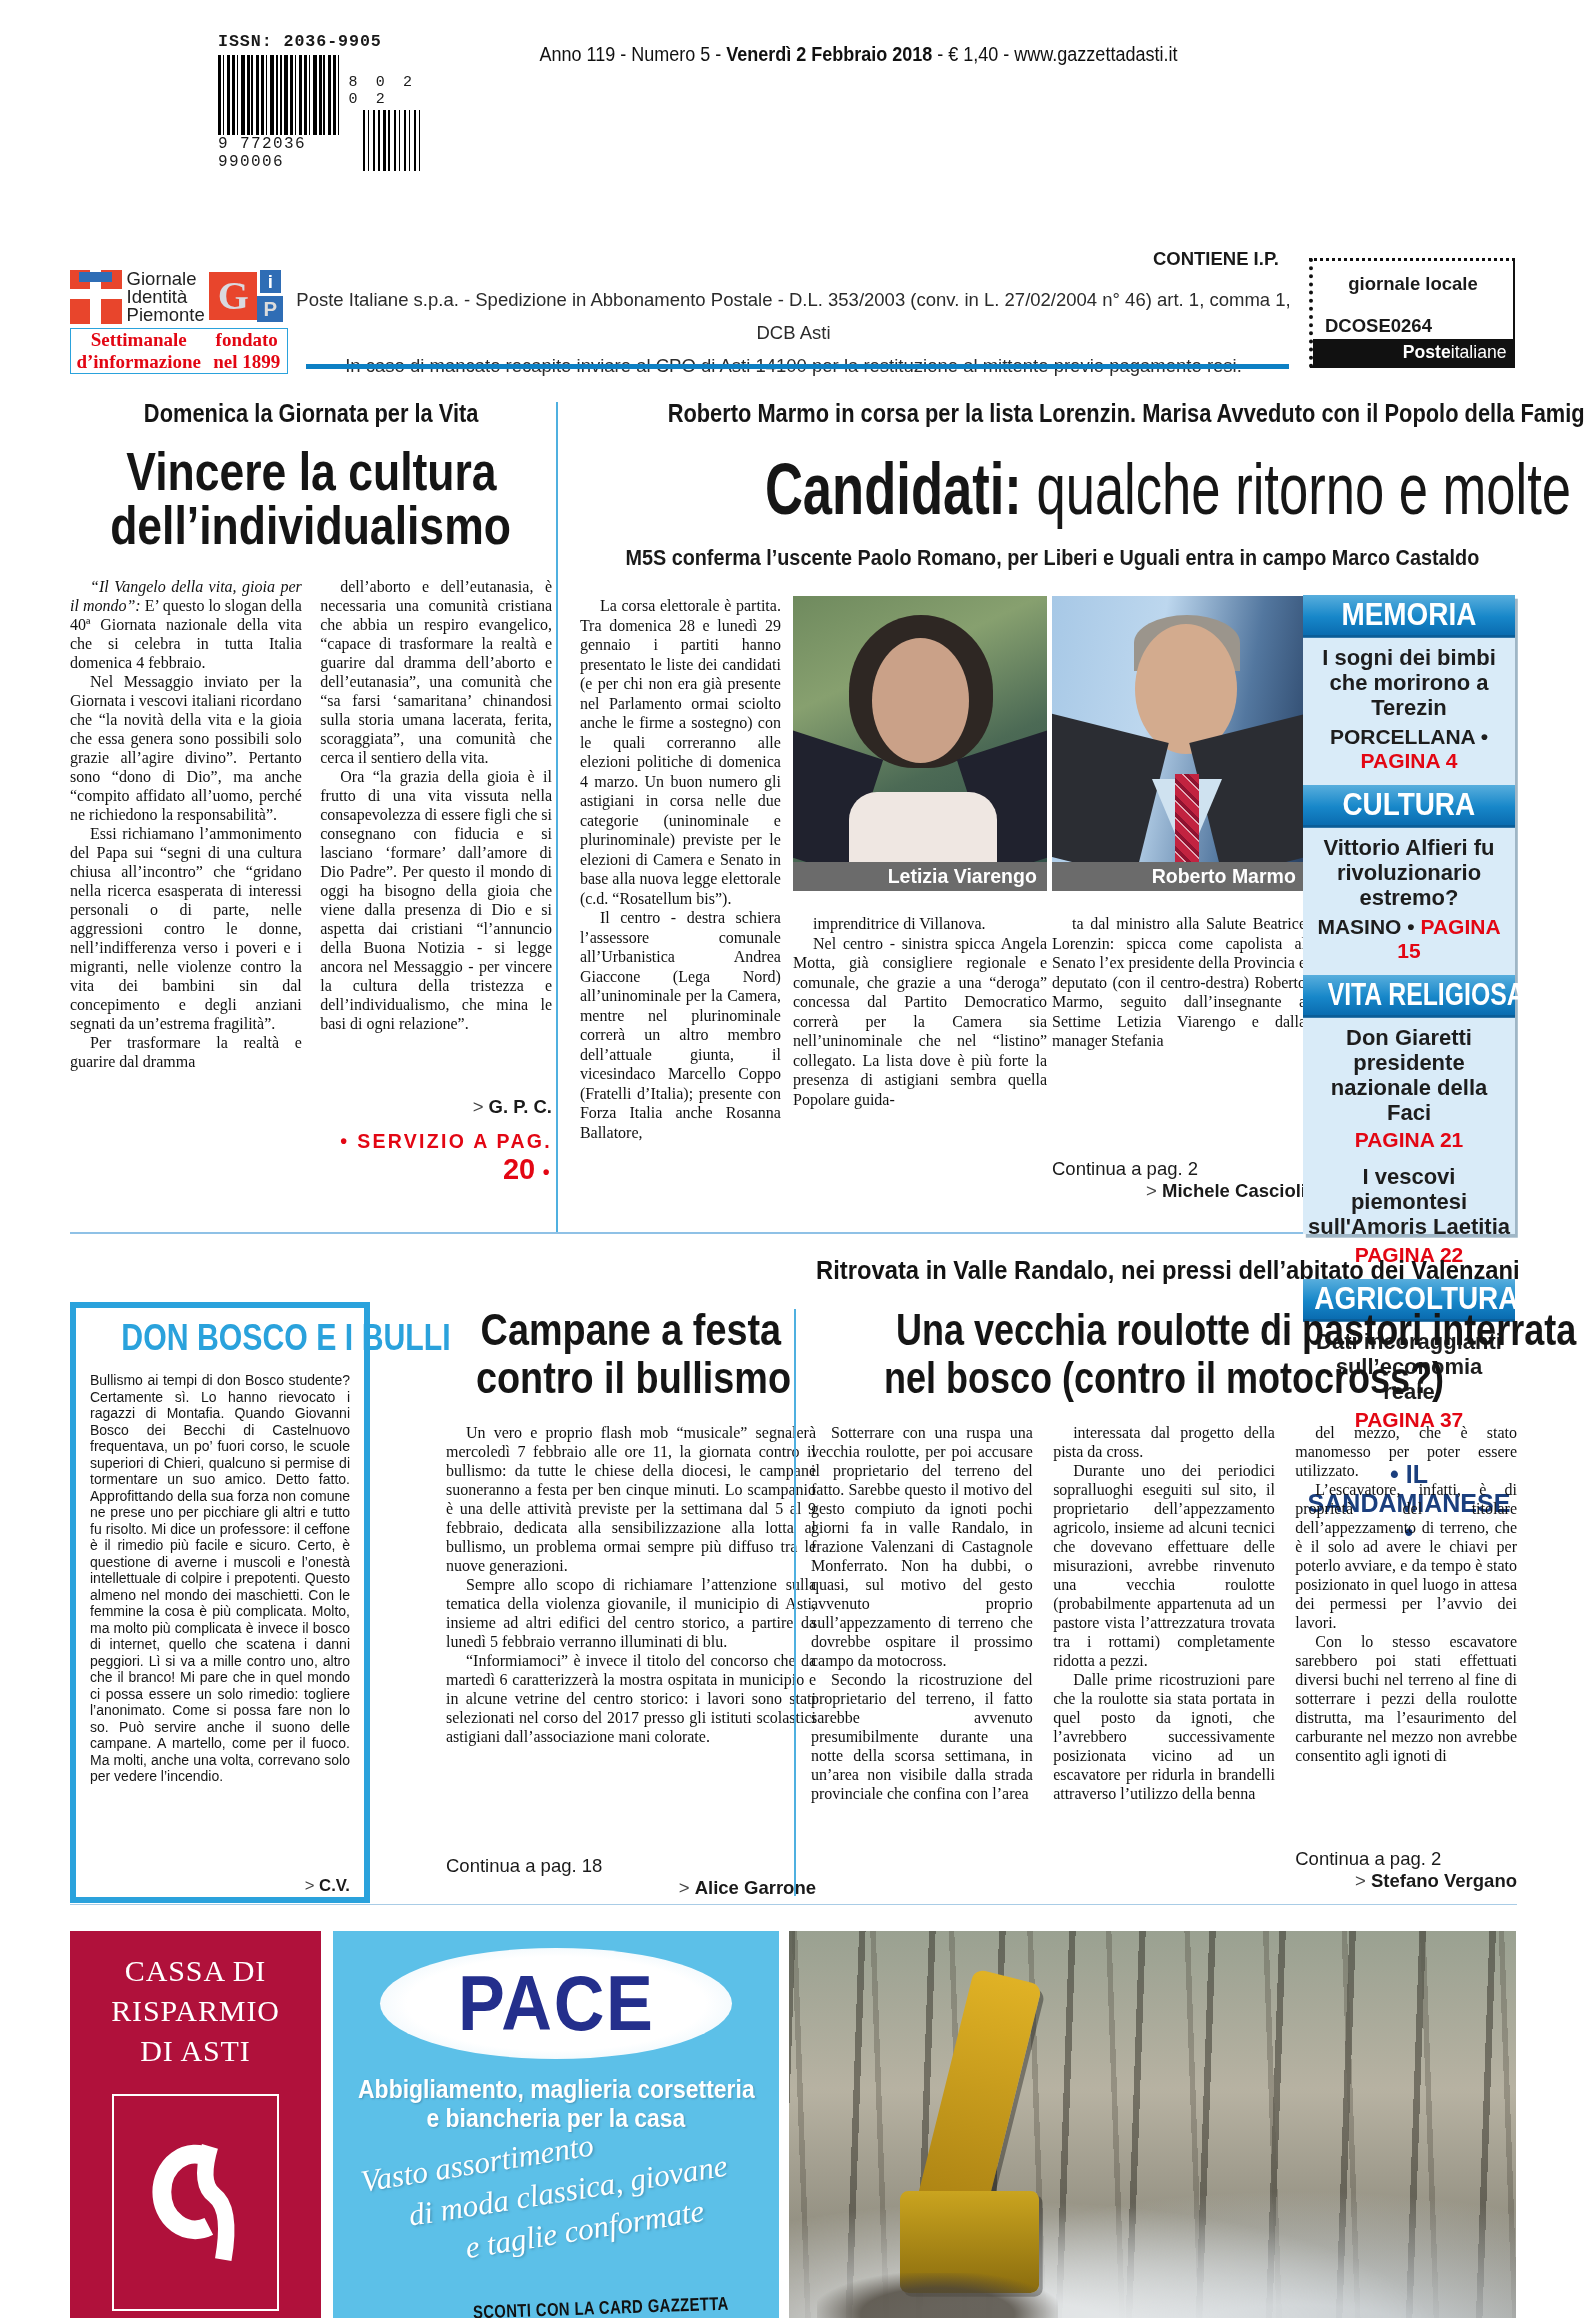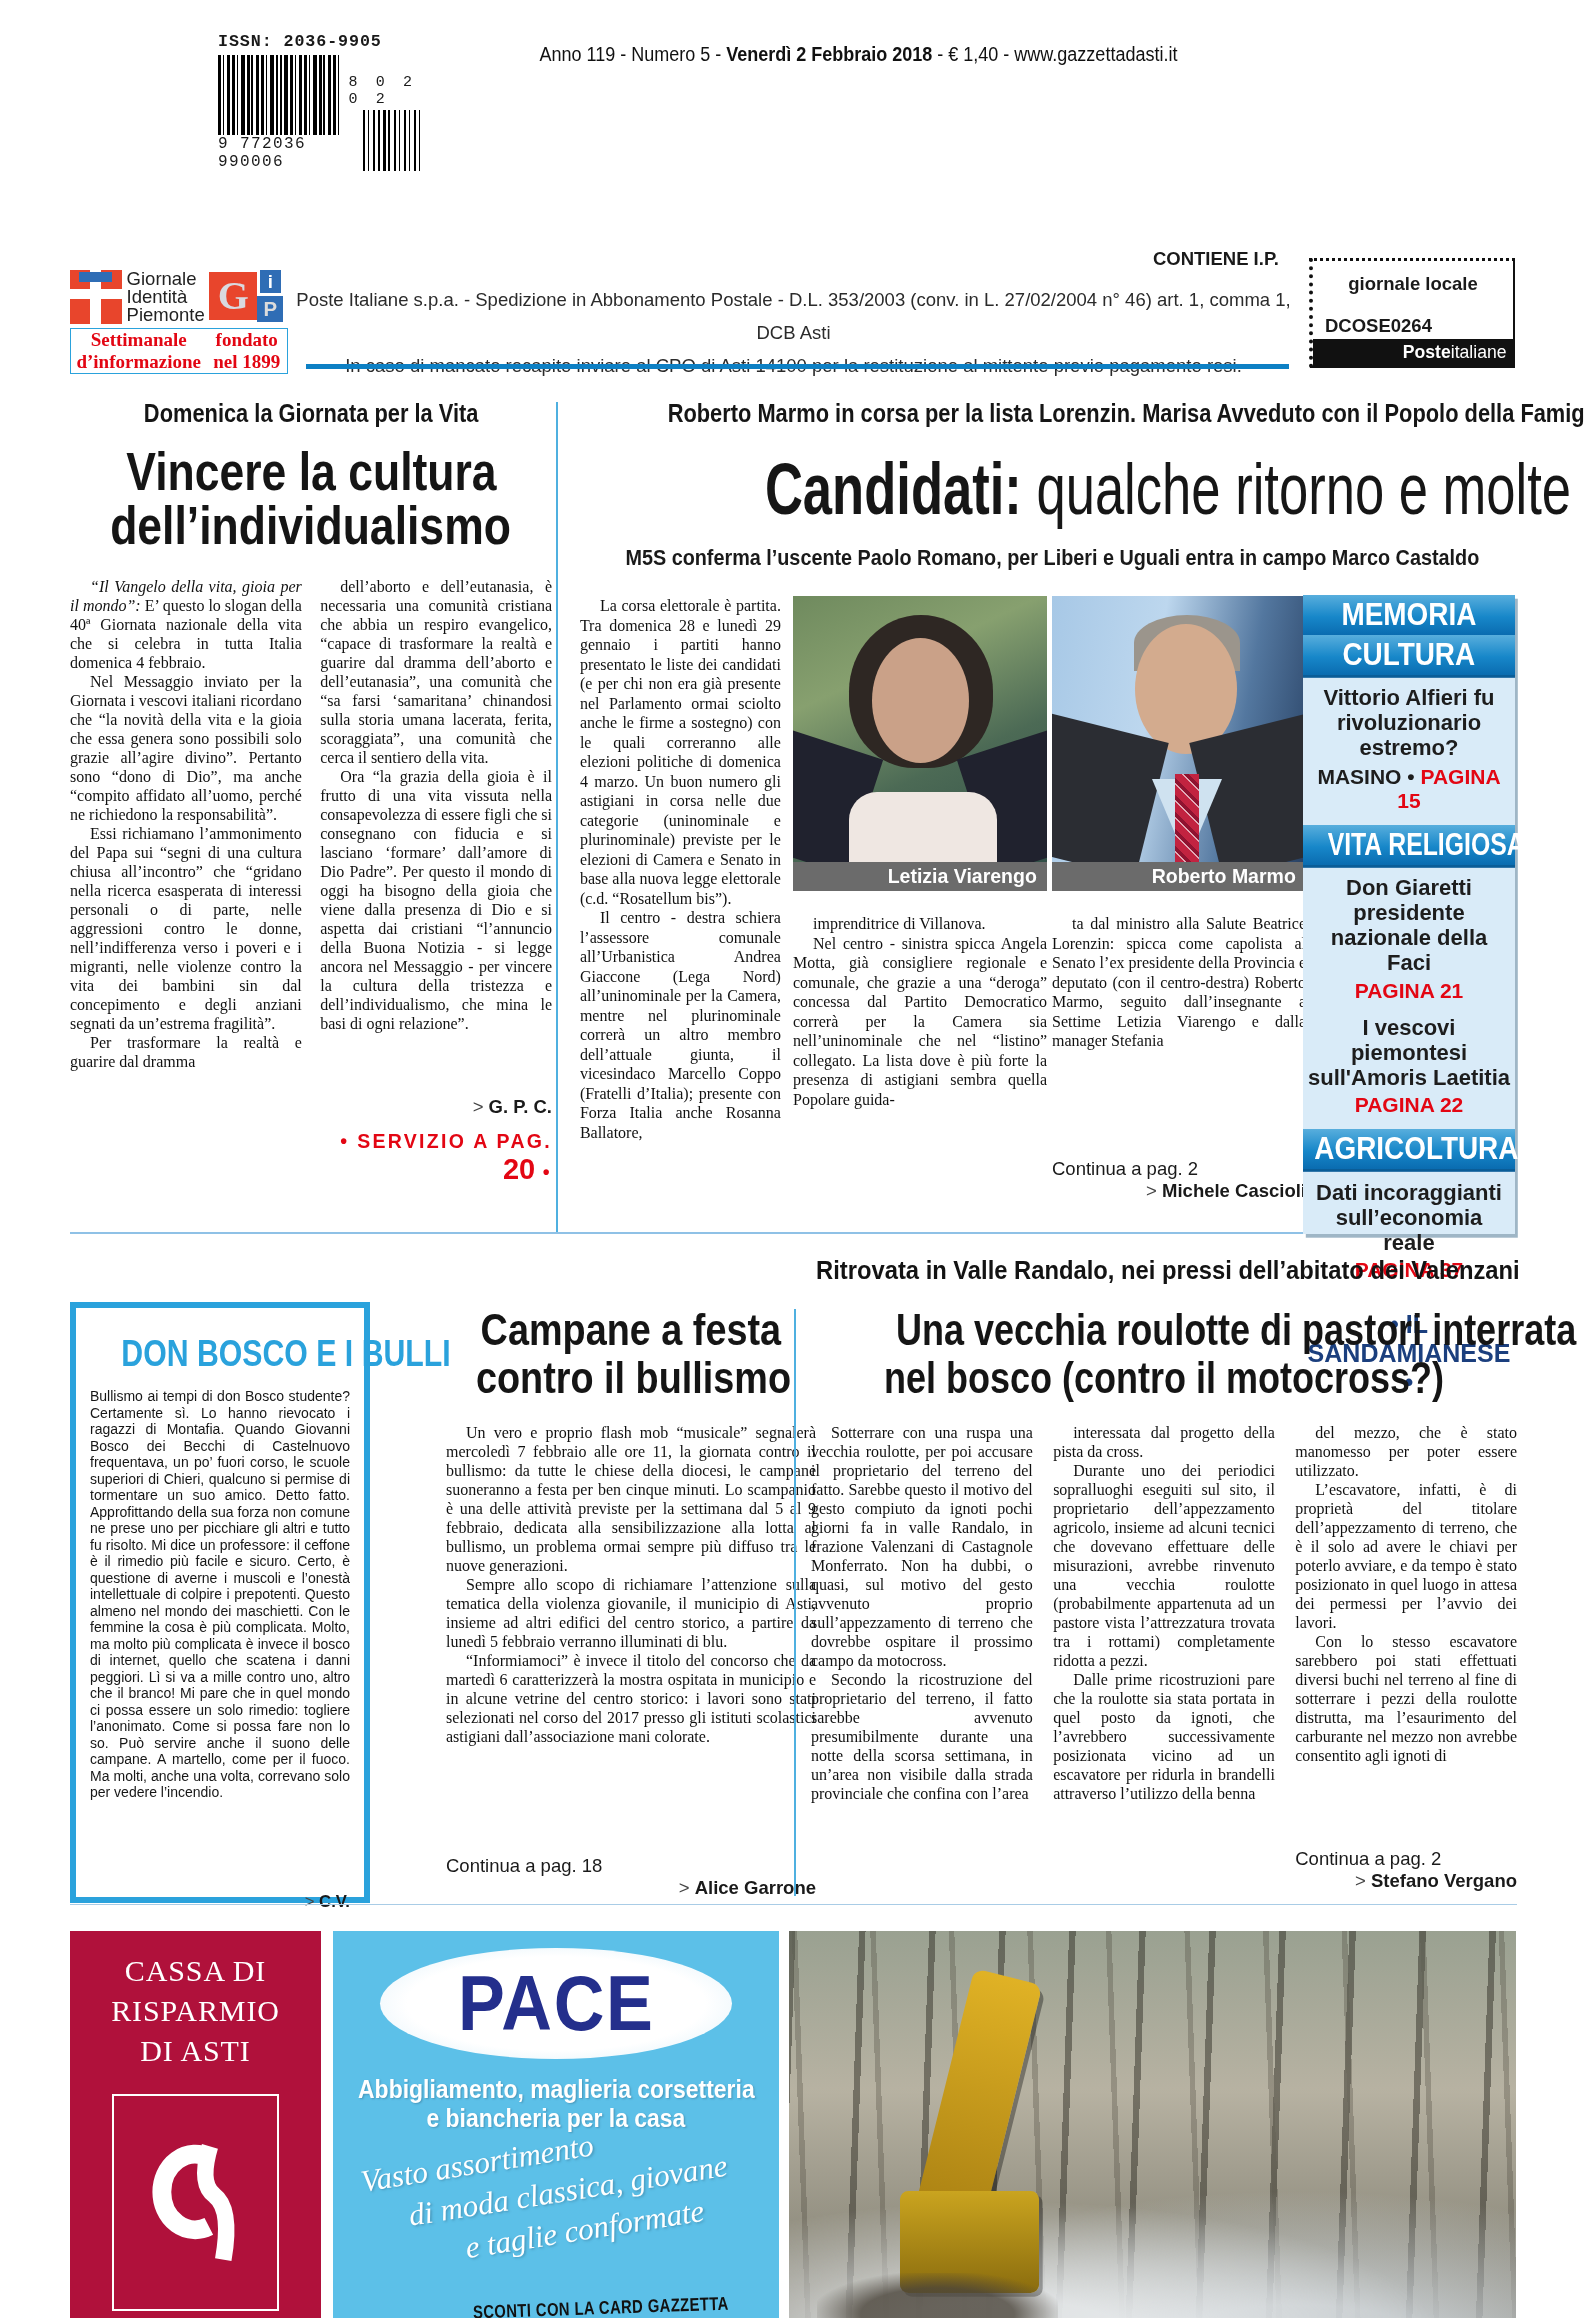--- a/index.html
+++ b/index.html
@@ -130,21 +130,21 @@
   .sb-foot { margin-top:16px; text-align:center; font-weight:700; font-size:25px; color:#1b3f7e; }
 
   
   .band-pill { left:108px; top:1252px; width:641px; height:42px; background:#2aa2dc; border-radius:24px;
                color:#fff; text-align:center; font-weight:700; font-size:27px; line-height:42px; }
   .band-kicker { left:777px; top:1255px; width:709px; text-align:center; font-weight:700; font-size:26.4px; color:#131313; }
 
   
   .donbosco { left:70px; top:1302px; width:300px; height:601px; border:6.5px solid #2aa2dc; background:#fff;
               padding:9.3px 14px; }
-  .db-title { text-align:center; color:#2aa2dc; font-weight:700; font-size:36px;margin-top:16px; }
+  .db-title { text-align:center; color:#2aa2dc; font-weight:700; font-size:36px; }
   .db-body { margin-top:13px; font-size:14px; line-height:16.5px; text-align:justify; color:#161616; height:501px; }
   .db-sig { text-align:right; font-weight:700; font-size:16.7px; margin-top:2.8px; }
 
   .campane { left:412px; top:1306px; width:370px;margin-left:34px; }
   .h2-sans { text-align:center; font-weight:700; font-size:45px; line-height:48px; color:#151515; }
   .campane-body { margin-top:21.3px; height:420px; }
   .vrule2 { left:794px; top:1309px; width:1.9px; height:587px; background:#4fb0e0; }
 
   .roulotte { left:811px; top:1306px; width:706px; }
   .rl-cols { display:flex; gap:20.4px; margin-top:21.3px; }
@@ -310,20 +310,24 @@
       <div class="serif-body clip" style="height:232px;">
         <p>ta dal ministro alla Salute Beatrice Lorenzin: spicca come capolista al Senato l’ex presidente della Provincia e deputato (con il centro-destra) Roberto Marmo, seguito dall’insegnante a Settime Letizia Viarengo e dalla manager Stefania</p>
       </div>
       <div class="continua">Continua a pag. 2</div>
       <div class="sig right"><span class="gt">&gt; </span><span>Michele Cascioli</span></div>
     </div>
   </section>
 
   <aside class="abs sidebar">
     <div class="sb-h"><span class="cond90">MEMORIA</span></div>
+    <div class="sb-item">
+      <div class="sb-title">I sogni dei bimbi che morirono a Terezin</div>
+      <div class="sb-ref"><span>PORCELLANA • </span><span class="red">PAGINA 4</span></div>
+    </div>
     <div class="sb-h"><span class="cond90">CULTURA</span></div>
     <div class="sb-item">
       <div class="sb-title">Vittorio Alfieri fu rivoluzionario estremo?</div>
       <div class="sb-ref"><span>MASINO • </span><span class="red">PAGINA 15</span></div>
     </div>
     <div class="sb-h"><span class="cond80">VITA RELIGIOSA</span></div>
     <div class="sb-item">
       <div class="sb-title">Don Giaretti presidente nazionale della Faci</div>
       <div class="sb-page">PAGINA 21</div>
     </div>

